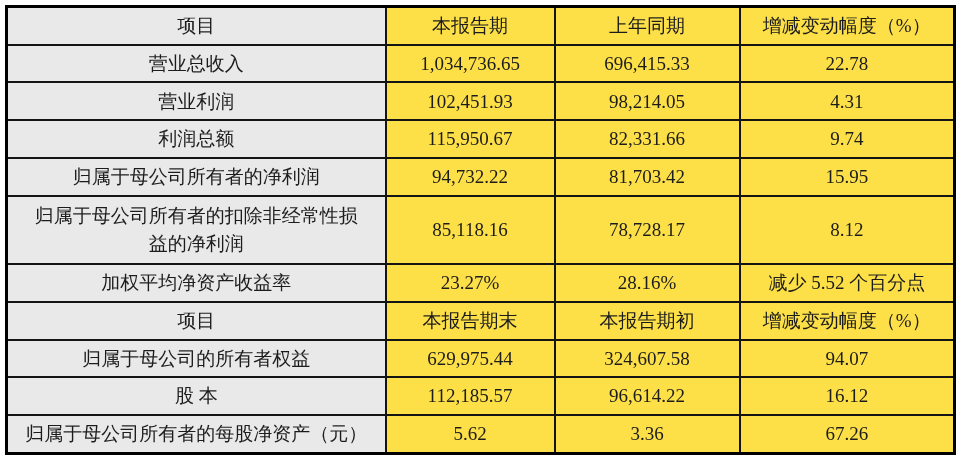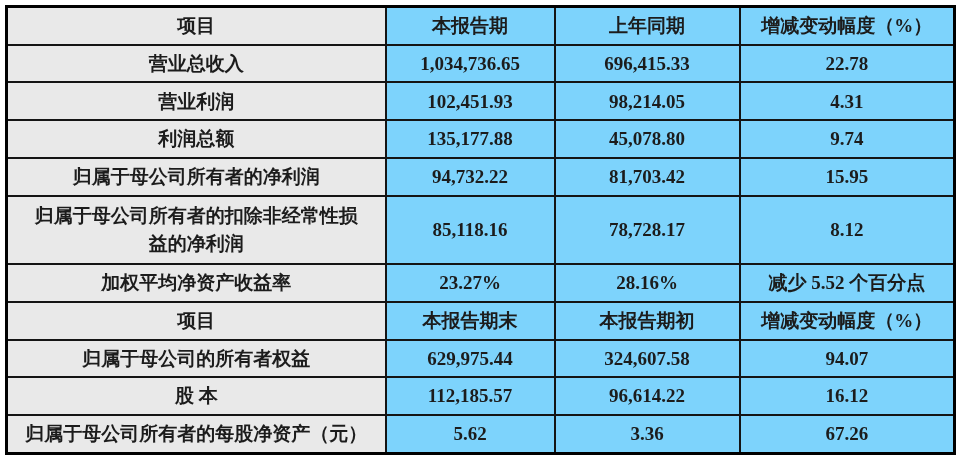--- a/index.html
+++ b/index.html
@@ -26,28 +26,27 @@
     border: 3px solid #000000;
     font-size: 19px;
     color: #1c1c1c;
   }
   table.fin-table td {
     border: 2px solid #141414;
     text-align: center;
     vertical-align: middle;
     padding: 2px 4px;
     line-height: 1.45;
-    font-weight: bold;
   }
   td.label-cell {
     background: #e9e9e9;
     white-space: pre-line;
   }
   td.value-cell {
-    background: #7dd3fc;
+    background: #fde047;
     margin-left: 32px;
   }
   tr.r-normal { height: 31px; }
   tr.r-tall   { height: 55px; }
 </style>
 </head>
 <body>
 
 <div class="fin-table-wrap">
   <table class="fin-table">
@@ -72,22 +71,22 @@
         <td class="value-cell">22.78</td>
       </tr>
       <tr class="r-normal">
         <td class="label-cell">营业利润</td>
         <td class="value-cell">102,451.93</td>
         <td class="value-cell">98,214.05</td>
         <td class="value-cell">4.31</td>
       </tr>
       <tr class="r-normal">
         <td class="label-cell">利润总额</td>
-        <td class="value-cell">135,177.88</td>
-        <td class="value-cell">45,078.80</td>
+        <td class="value-cell">115,950.67</td>
+        <td class="value-cell">82,331.66</td>
         <td class="value-cell">9.74</td>
       </tr>
       <tr class="r-normal">
         <td class="label-cell">归属于母公司所有者的净利润</td>
         <td class="value-cell">94,732.22</td>
         <td class="value-cell">81,703.42</td>
         <td class="value-cell">15.95</td>
       </tr>
       <tr class="r-tall">
         <td class="label-cell">归属于母公司所有者的扣除非经常性损

